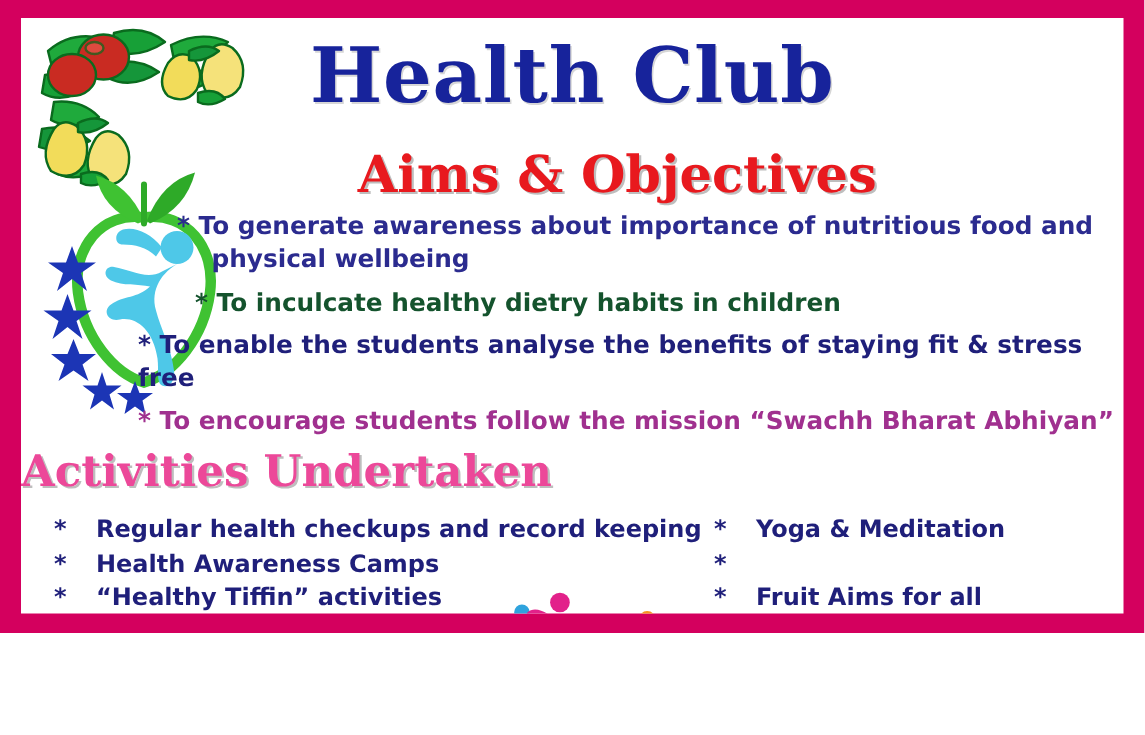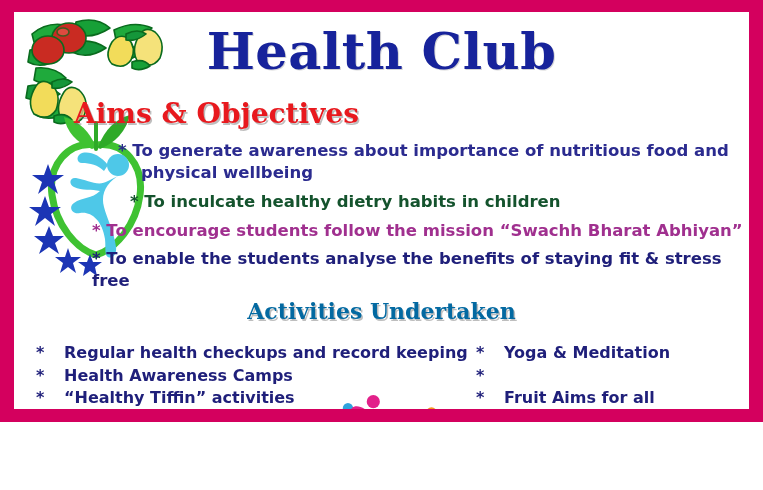--- a/index.html
+++ b/index.html
@@ -35,35 +35,35 @@
     font-family:"DejaVu Serif","Liberation Serif",serif;
     font-weight:bold;
     font-size:51px;
     letter-spacing:0.5px;
     color:#17239b;
     line-height:1;
     text-shadow:1px 1px 0 rgba(120,120,120,.30);
   }
   .subtitle{
     position:absolute;left:0;right:0;top:88px;
+    text-align:center;
     font-family:"DejaVu Serif","Liberation Serif",serif;
     font-weight:bold;
-    font-size:28px;
+    font-size:34px;
     color:#e8191e;
     line-height:1;
     text-shadow:1.5px 1.5px 0 rgba(110,110,110,.45);
     padding-left:60px;
   }
   .section-title{
     position:absolute;left:0;right:0;top:288px;
-    text-align:center;
     font-family:"DejaVu Serif","Liberation Serif",serif;
     font-weight:bold;
-    font-size:22px;
-    color:#0369a1;
+    font-size:29px;
+    color:#ec4899;
     line-height:1;
     text-shadow:1.5px 1.5px 0 rgba(110,110,110,.45);
   }
 
   
   .aims{position:absolute;left:0;top:128px;right:6px;}
   .aim{
     font-family:"DejaVu Sans","Liberation Sans",sans-serif;
     font-weight:bold;
     font-size:16.5px;
@@ -171,22 +171,22 @@
       </svg>
     </div>
 
     <div class="title">Health Club</div>
     <div class="subtitle">Aims &amp; Objectives</div>
 
     <div class="aims">
       <div class="aim aim-1">* To generate awareness about importance of nutritious food and
     physical wellbeing</div>
       <div class="aim aim-2">* To inculcate healthy dietry habits in children</div>
+      <div class="aim aim-3">* To enable the students analyse the benefits of staying fit &amp; stress free</div>
       <div class="aim aim-4">* To encourage students follow the mission “Swachh Bharat Abhiyan”</div>
-      <div class="aim aim-3">* To enable the students analyse the benefits of staying fit &amp; stress free</div>
     </div>
 
     <div class="section-title">Activities Undertaken</div>
 
     <div class="activities">
       <div class="act-col act-col-left">
         <div class="act-row">
           <span class="act-star">*</span>
           <span>Regular health checkups and record keeping</span>
         </div>

